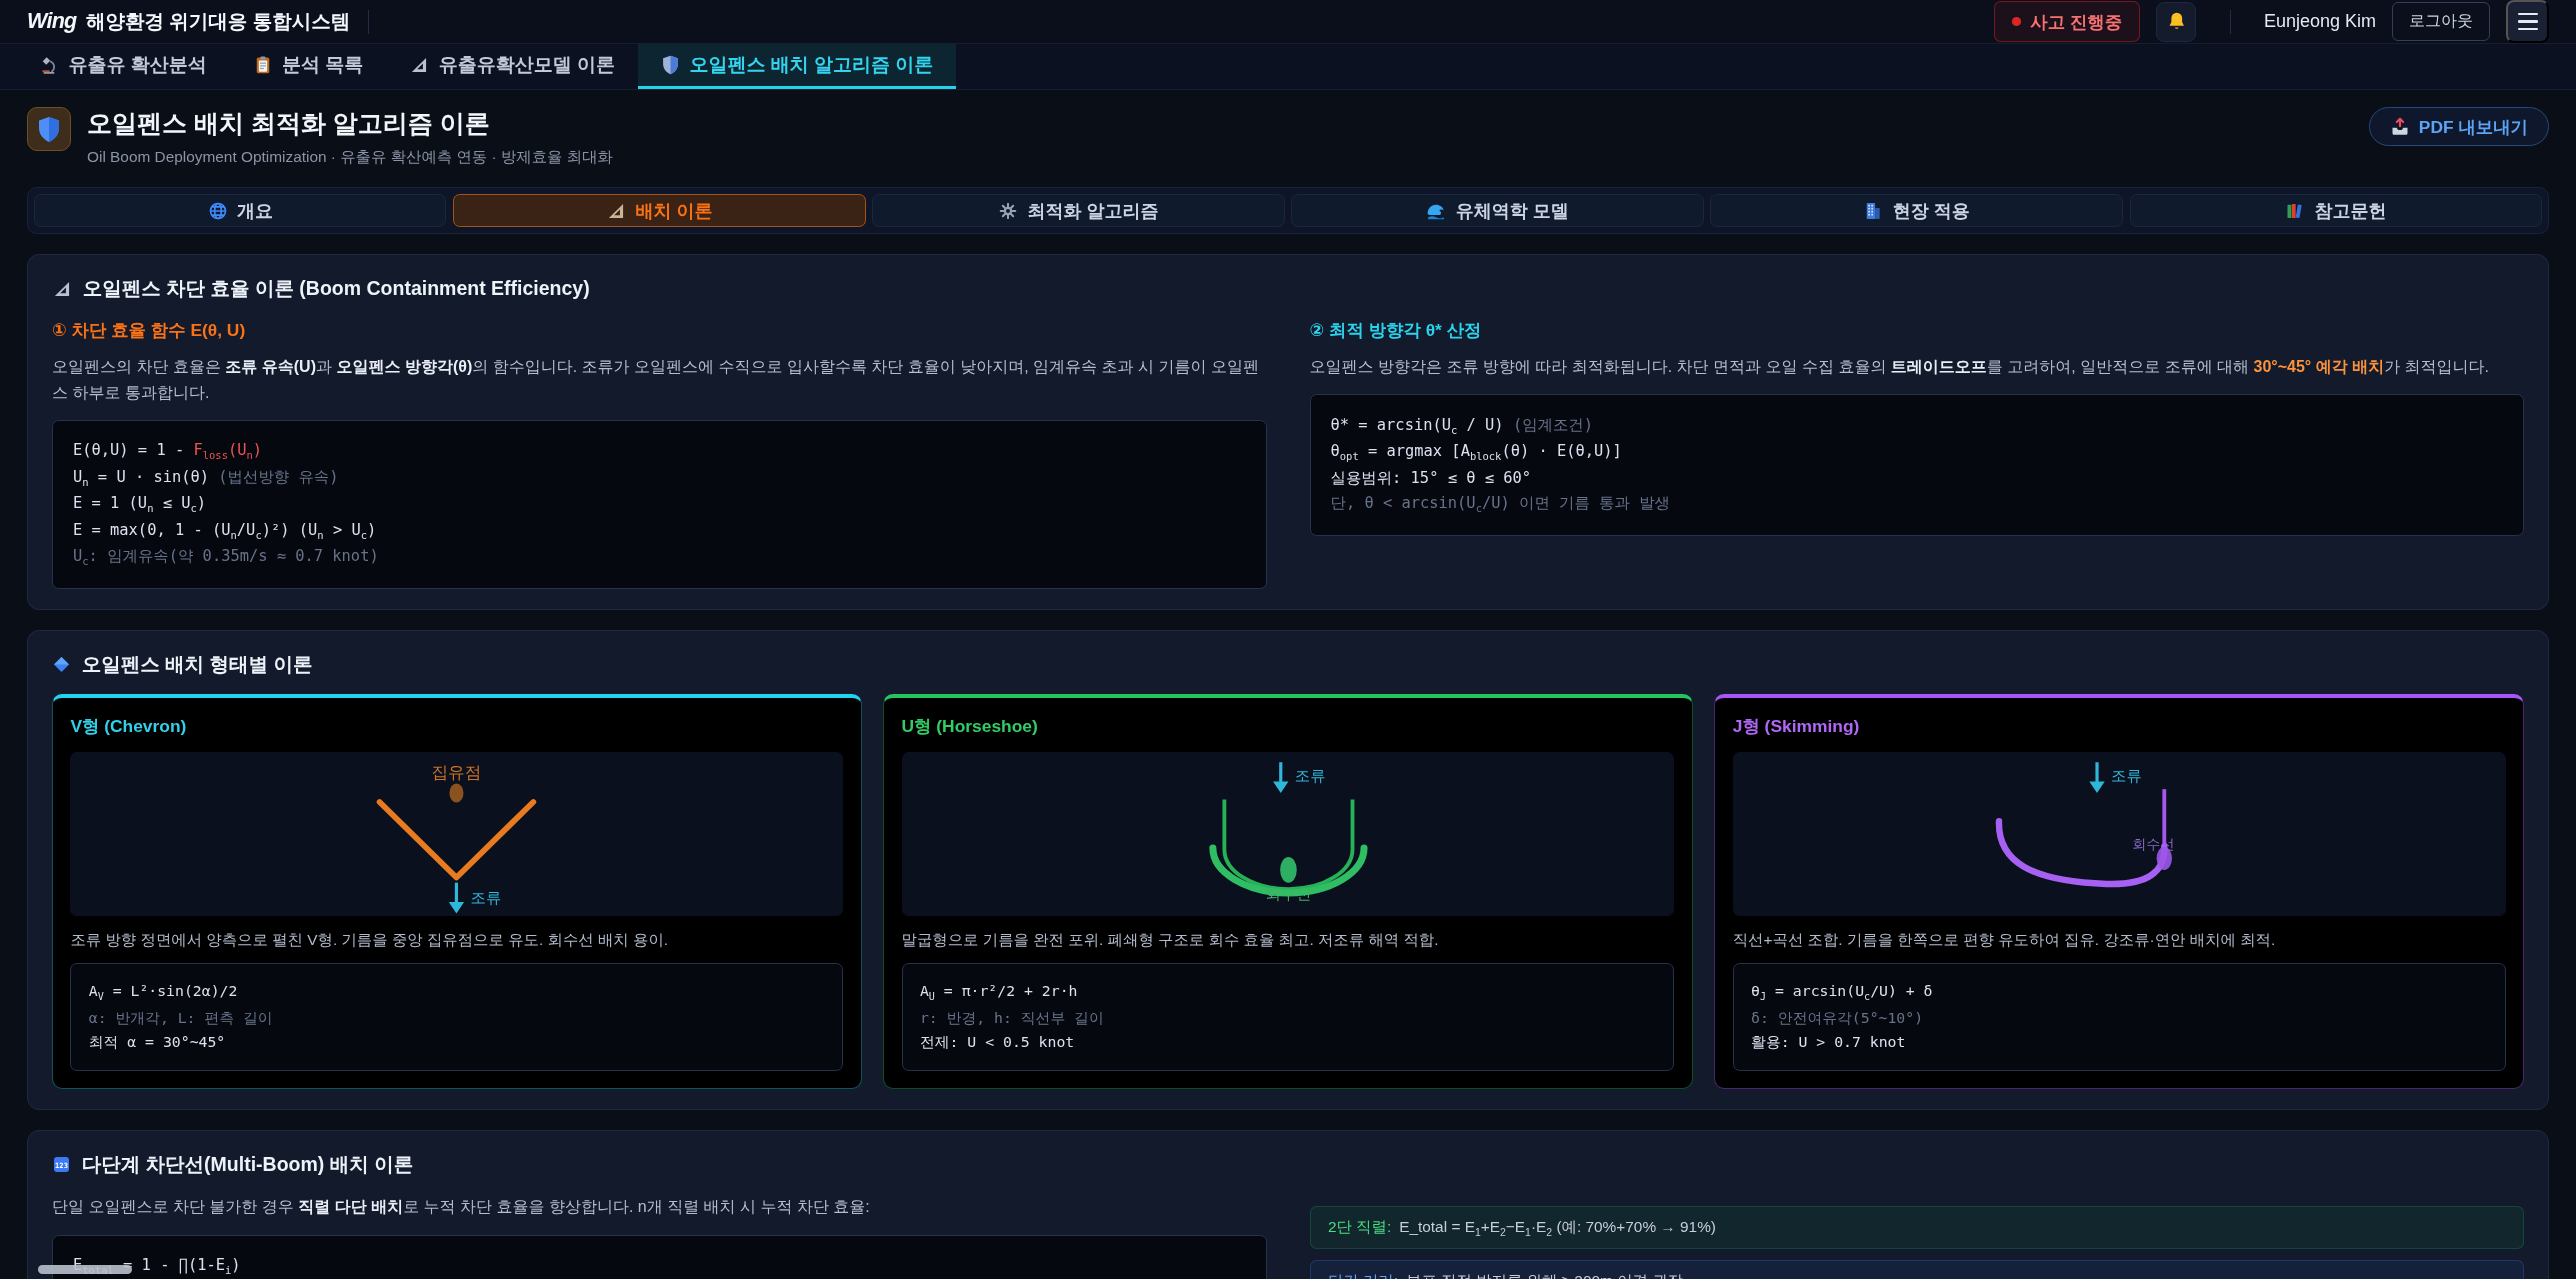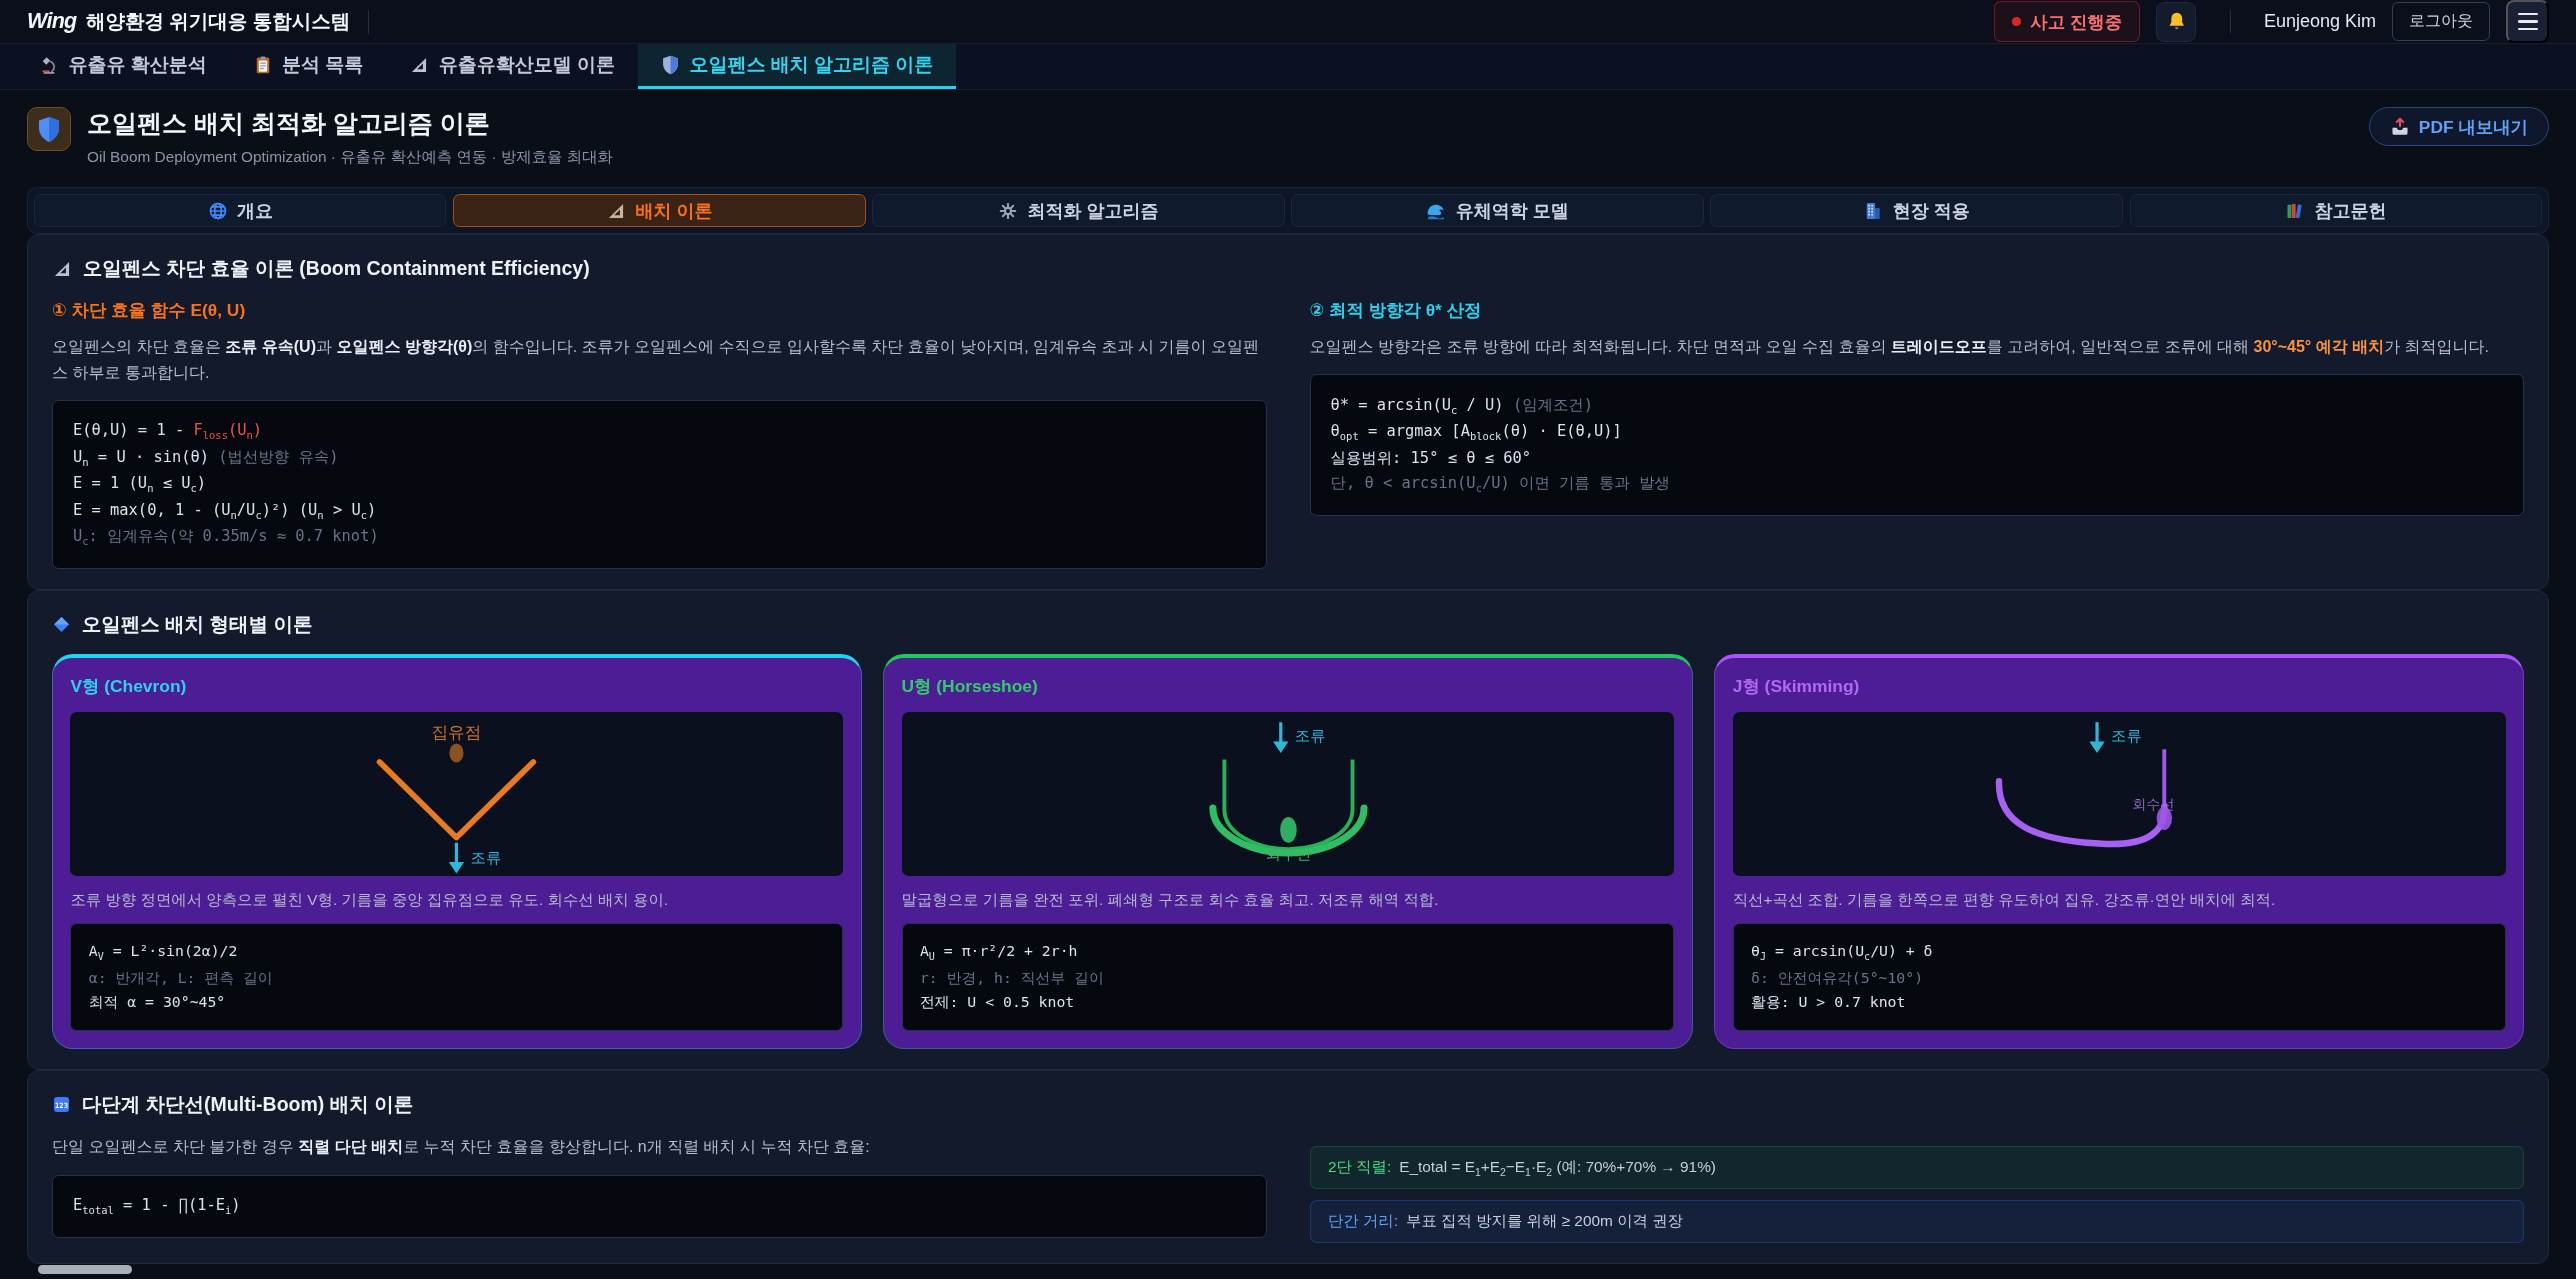--- a/index.html
+++ b/index.html
@@ -58,36 +58,36 @@
     border-radius:19.5px; border:0.7px solid #27487e; background:rgba(20,35,70,.45); color:#5da4f5;
     font-size:17.4px; font-weight:700; cursor:pointer; font-family:inherit; white-space:nowrap; }
 
   .section-tabs { margin-top:19px; background:#0d1526; border:0.7px solid #18223a; border-radius:9.4px;
     padding:6px; display:flex; gap:6.7px; }
   .stab { flex:1; height:33px; border-radius:6.7px; display:flex; align-items:center; justify-content:center;
     gap:9.4px; font-size:18px; font-weight:600; color:#ccd4e3; background:#101a2d; border:0.7px solid #1b2640;
     cursor:pointer; white-space:nowrap; }
   .stab.active { background:#3a2314; border:1.3px solid #a4531a; color:#f97316; }
 
-  .card { background:#121a2b; border:0.7px solid #1f2a42; border-radius:12px; padding:20px 24px; }
+  .card { margin-top:20px; background:#121a2b; border:0.7px solid #1f2a42; border-radius:12px; padding:20px 24px; }
   .card-title { display:flex; align-items:center; gap:10.7px; font-size:19.5px; font-weight:700; color:#eef2f9; }
   .grid2 { display:grid; grid-template-columns:1fr 1fr; gap:43px; margin-top:16px; }
   .subhead { font-size:17.4px; font-weight:700; }
   .subhead.orange { color:#f97316; } .subhead.cyan { color:#2ad2ec; }
   .para { margin-top:12px; font-size:16px; color:#b5bed0; line-height:1.6; }
   .w { color:#e9edf6; font-weight:700; }
   .orange-em { color:#fb923c; font-weight:700; }
   .code { margin-top:14.8px; background:#05080f; border:0.7px solid #27324b; border-radius:6.7px;
     padding:17.4px 20px; font-family:"DejaVu Sans Mono","Liberation Mono",monospace;
     font-size:15.4px; color:#dbe1ee; }
   .code .ln { line-height:1.66; }
   .red { color:#ef5350; } .dim { color:#68738a; }
 
   .grid3 { display:grid; grid-template-columns:1fr 1fr 1fr; gap:21.5px; margin-top:16px; }
-  .shape-card { border-radius:21px; background:#4c1d95; padding:16px 17.4px 17.4px; }
+  .shape-card { border-radius:10px; background:#000000; padding:16px 17.4px 17.4px; }
   .shape-card.v { border:1.3px solid rgba(34,211,238,.40); border-top:4.7px solid #22d3ee; }
   .shape-card.u { border:1.3px solid rgba(34,197,94,.40);  border-top:4.7px solid #22c55e; }
   .shape-card.j { border:1.3px solid rgba(168,85,247,.45); border-top:4.7px solid #a855f7; }
   .shape-title { font-size:17.4px; font-weight:700; }
   .v .shape-title { color:#2fd2ea; } .u .shape-title { color:#31cd67; } .j .shape-title { color:#b168f5; }
   .diagram { margin-top:13.4px; background:#0a101d; border-radius:6.7px; height:164px; overflow:hidden; }
   .diagram svg { width:100%; height:100%; }
   .shape-desc { margin-top:12px; font-size:15.4px; color:#b3bccd; line-height:1.55; }
   .code.small { font-size:14.8px; padding:14.8px 17.4px; margin-top:12px; }
 

